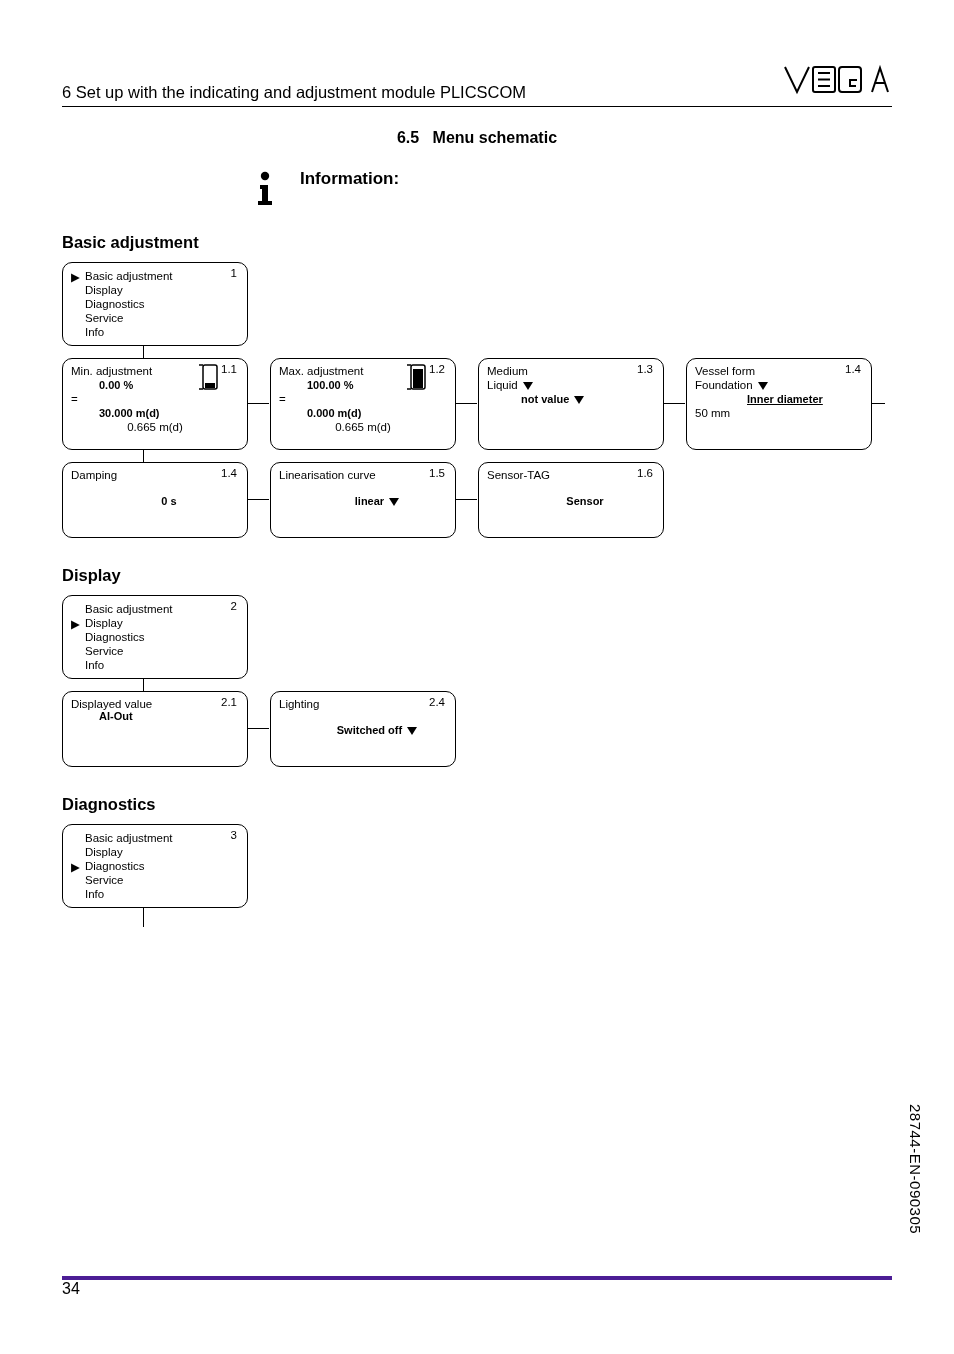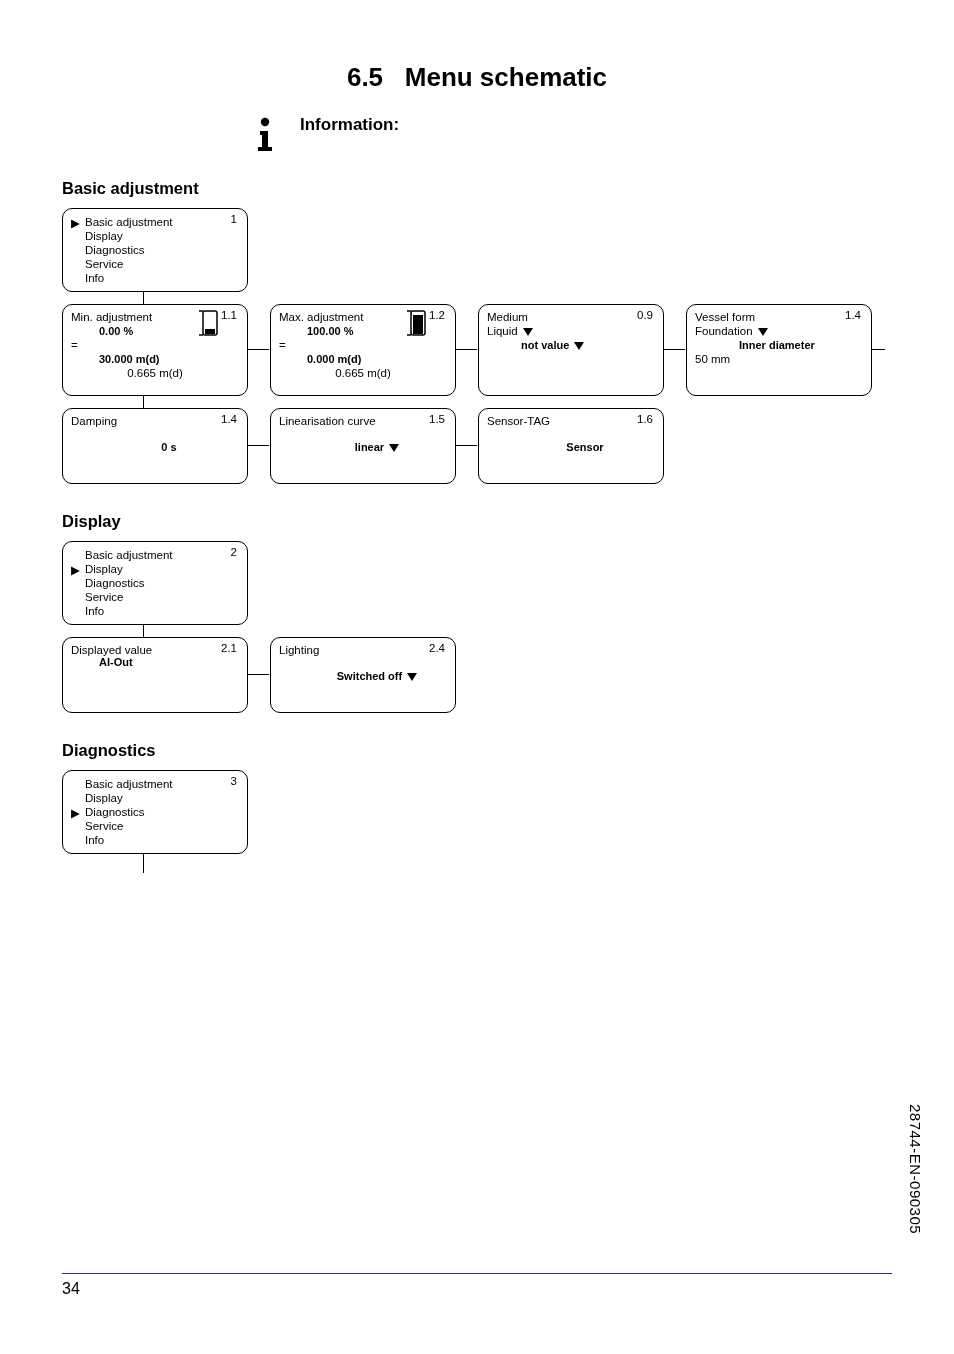--- a/index.html
+++ b/index.html
@@ -26,21 +26,21 @@
   }
   .header-text {
     font-size: 16.5px;
   }
   .logo {
     width: 110px;
     height: 36px;
   }
   .section-heading {
     text-align: center;
-    font-size: 26px;
+    font-size: 16px;
     font-weight: bold;
     margin: 0 0 22px 0;
   }
   .info-block {
     display: flex;
     align-items: flex-start;
     gap: 22px;
     margin: 0 0 22px 190px;
   }
   .info-icon-wrap {
@@ -133,40 +133,57 @@
     position: absolute;
     top: 4px;
     right: 26px;
   }
   
   .footer-row {
     position: absolute;
     bottom: 56px;
     left: 62px;
     right: 62px;
-    border-top: 1px solid #4c1d95;
-    padding-top: 6px;
+    border-top: 4px solid #4c1d95;
     display: flex;
     justify-content: flex-start;
     font-size: 16px;
   }
   .doc-id {
     position: absolute;
     right: 30px;
     bottom: 120px;
     writing-mode: vertical-rl;
     font-size: 15px;
     letter-spacing: 0.5px;
   }
 </style>
 </head>
 <body>
 
 <div class="page">
 
+  <div class="header-row">
+    <div class="header-text">6   Set up with the indicating and adjustment module PLICSCOM</div>
+    <div>
+      <svg class="logo" viewBox="0 0 220 72">
+        <g fill="none" stroke="#000" stroke-width="4">
+          <polyline points="6,10 30,60 54,10"></polyline>
+          <rect x="62" y="10" width="44" height="50" rx="4"></rect>
+          <line x1="72" y1="22" x2="96" y2="22"></line>
+          <line x1="72" y1="35" x2="96" y2="35"></line>
+          <line x1="72" y1="48" x2="96" y2="48"></line>
+          <rect x="114" y="10" width="44" height="50" rx="6"></rect>
+          <path d="M148 48 L136 48 L136 36 L150 36"></path>
+          <path d="M180 60 L196 12 L212 60"></path>
+          <line x1="186" y1="42" x2="206" y2="42"></line>
+        </g>
+      </svg>
+    </div>
+  </div>
 
   <h2 class="section-heading">
     <span>6.5</span>&nbsp;&nbsp;&nbsp;<span>Menu schematic</span>
   </h2>
 
   <div class="info-block">
     <div class="info-icon-wrap">
       <svg width="26" height="36" viewBox="0 0 26 36">
         <ellipse cx="13" cy="5" rx="4.2" ry="4.2" fill="#000"></ellipse>
         <path d="M 8 14 L 16 14 L 16 30 L 20 30 L 20 34 L 6 34 L 6 30 L 10 30 L 10 18 L 8 18 Z" fill="#000"></path>
@@ -221,31 +238,31 @@
         <div class="vessel-icon">
           <svg width="22" height="30" viewBox="0 0 22 30">
               <rect x="4" y="2" width="14" height="24" rx="2" fill="none" stroke="#000" stroke-width="1.5"></rect>
               <rect x="6" y="6" width="10" height="19" fill="#000"></rect>
               <path d="M0 2 h4 M0 26 h4" stroke="#000" stroke-width="1.5"></path>
             </svg>
         </div>
         <div class="hstub" style="right:-22px; top:44px; width:22px;"></div>
       </div>
       <div class="menu-box tall">
-        <span class="menu-index">0.9</span>
+        <span class="menu-index">1.3</span>
         <div class="menu-title">Medium</div>
         <div class="menu-line"><span>Liquid</span> <span class="down-tri"></span></div>
         <div class="menu-bold menu-line" style="margin-left:6px;"><span>not value</span> <span class="down-tri"></span></div>
         <div class="hstub" style="right:-22px; top:44px; width:22px;"></div>
       </div>
       <div class="menu-box tall">
         <span class="menu-index">1.4</span>
         <div class="menu-title">Vessel form</div>
         <div class="menu-line"><span>Foundation</span> <span class="down-tri"></span></div>
-        <div class="menu-bold menu-line" style="margin-left:16px;">Inner diameter</div>
+        <div class="menu-bold menu-line" style="margin-left:24px;text-decoration:underline;">Inner diameter</div>
         <div class="menu-line">50 mm</div>
         <div class="hstub" style="right:-14px; top:44px; width:14px;"></div>
       </div>
     </div>
 
     <div class="menu-row">
       <div class="menu-box" style="min-height:76px;">
         <span class="menu-index">1.4</span>
         <div class="menu-title">Damping</div>
         <div class="menu-center menu-bold">0 s</div>

